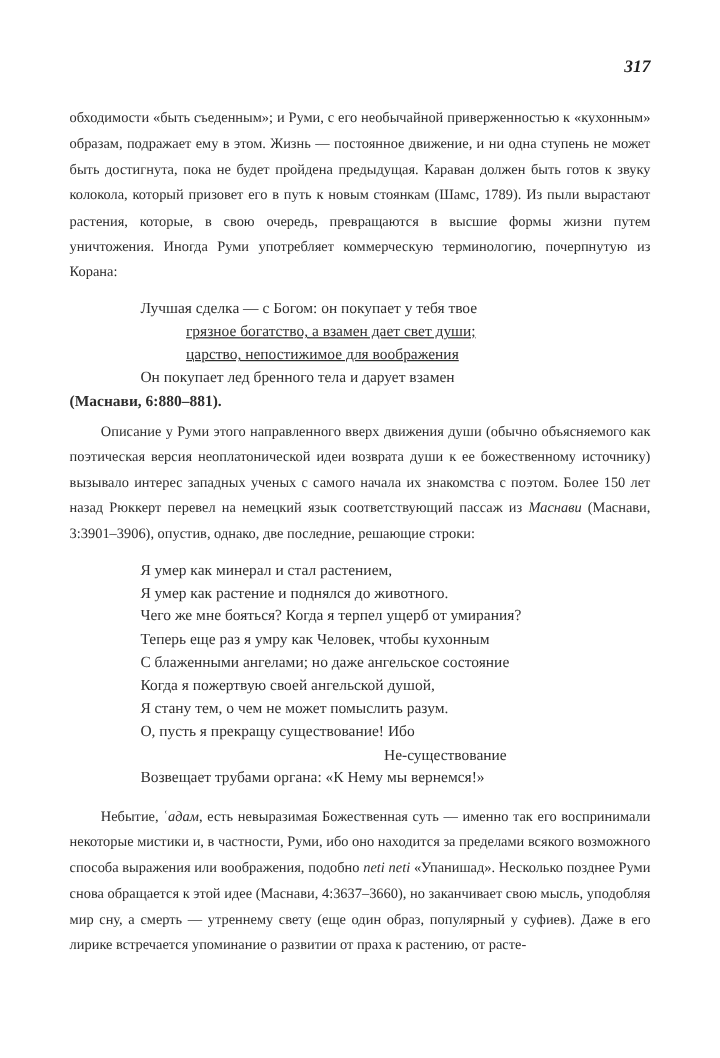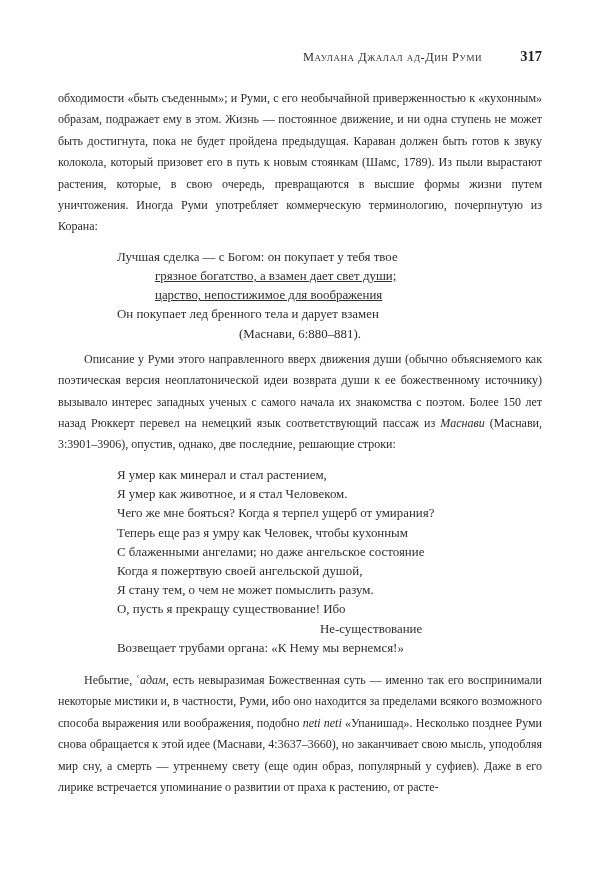--- a/index.html
+++ b/index.html
@@ -42,20 +42,21 @@
     letter-spacing: 0.55px;
     color: #2f2f2f;
     white-space: nowrap;
   }
   .running-head .rh-folio {
     font-size: 14.5px;
     font-weight: bold;
     color: #1f1f1f;
     min-width: 26px;
     text-align: right;
+    font-style: italic;
   }
 
   
   .column {
     position: absolute;
     left: 58px;
     top: 88px;
     width: 484px;
   }
 
@@ -86,60 +87,60 @@
   }
   .verse .vline.deep {
     padding-left: 97px;
     text-decoration: underline;
   }
   .verse .vline.center {
     padding-left: 262px;
   }
   .verse .vline.right {
     padding-left: 0;
-    text-align: center;
+    text-align: left;
+    font-weight: bold;
   }
   .verse.block-a {
     margin-top: 10px;
     margin-bottom: 5px;
   }
   .verse.block-b {
     margin-top: 10px;
     margin-bottom: 12px;
   }
 
   i, em { font-style: italic; }
 </style>
 </head>
 <body>
 
 <div class="page">
 
   <div class="running-head">
-    <span class="rh-title">Маулана Джалал ад-Дин Руми</span>
     <span class="rh-folio">317</span>
   </div>
 
   <div class="column">
 
     <p class="body">обходимости «быть съеденным»; и Руми, с его необычайной приверженностью к «кухонным» образам, подражает ему в этом. Жизнь — постоянное движение, и ни одна ступень не может быть достигнута, пока не будет пройдена предыдущая. Караван должен быть готов к звуку колокола, который призовет его в путь к новым стоянкам (Шамс, 1789). Из пыли вырастают растения, которые, в свою очередь, превращаются в высшие формы жизни путем уничтожения. Иногда Руми употребляет коммерческую терминологию, почерпнутую из Корана:</p>
 
     <div class="verse block-a">
       <div class="vline">Лучшая сделка — с Богом: он покупает у тебя твое</div>
       <div class="vline deep">грязное богатство, а взамен дает свет души;</div>
       <div class="vline deep">царство, непостижимое для воображения</div>
       <div class="vline">Он покупает лед бренного тела и дарует взамен</div>
       <div class="vline right">(Маснави, 6:880–881).</div>
     </div>
 
     <p class="body indent"><span>Описание у Руми этого направленного вверх движения души (обычно объясняемого как поэтическая версия неоплатонической идеи возврата души к ее божественному источнику) вызывало интерес западных ученых с самого начала их знакомства с поэтом. Более 150 лет назад Рюккерт перевел на немецкий язык соответствующий пассаж из </span><i>Маснави</i><span> (Маснави, 3:3901–3906), опустив, однако, две последние, решающие строки:</span></p>
 
     <div class="verse block-b">
       <div class="vline">Я умер как минерал и стал растением,</div>
-      <div class="vline">Я умер как животное, и я стал Человеком.</div>
+      <div class="vline">Я умер как растение и поднялся до животного.</div>
       <div class="vline">Чего же мне бояться? Когда я терпел ущерб от умирания?</div>
       <div class="vline">Теперь еще раз я умру как Человек, чтобы кухонным</div>
       <div class="vline">С блаженными ангелами; но даже ангельское состояние</div>
       <div class="vline">Когда я пожертвую своей ангельской душой,</div>
       <div class="vline">Я стану тем, о чем не может помыслить разум.</div>
       <div class="vline">О, пусть я прекращу существование! Ибо</div>
       <div class="vline center">Не-существование</div>
       <div class="vline">Возвещает трубами органа: «К Нему мы вернемся!»</div>
     </div>
 

